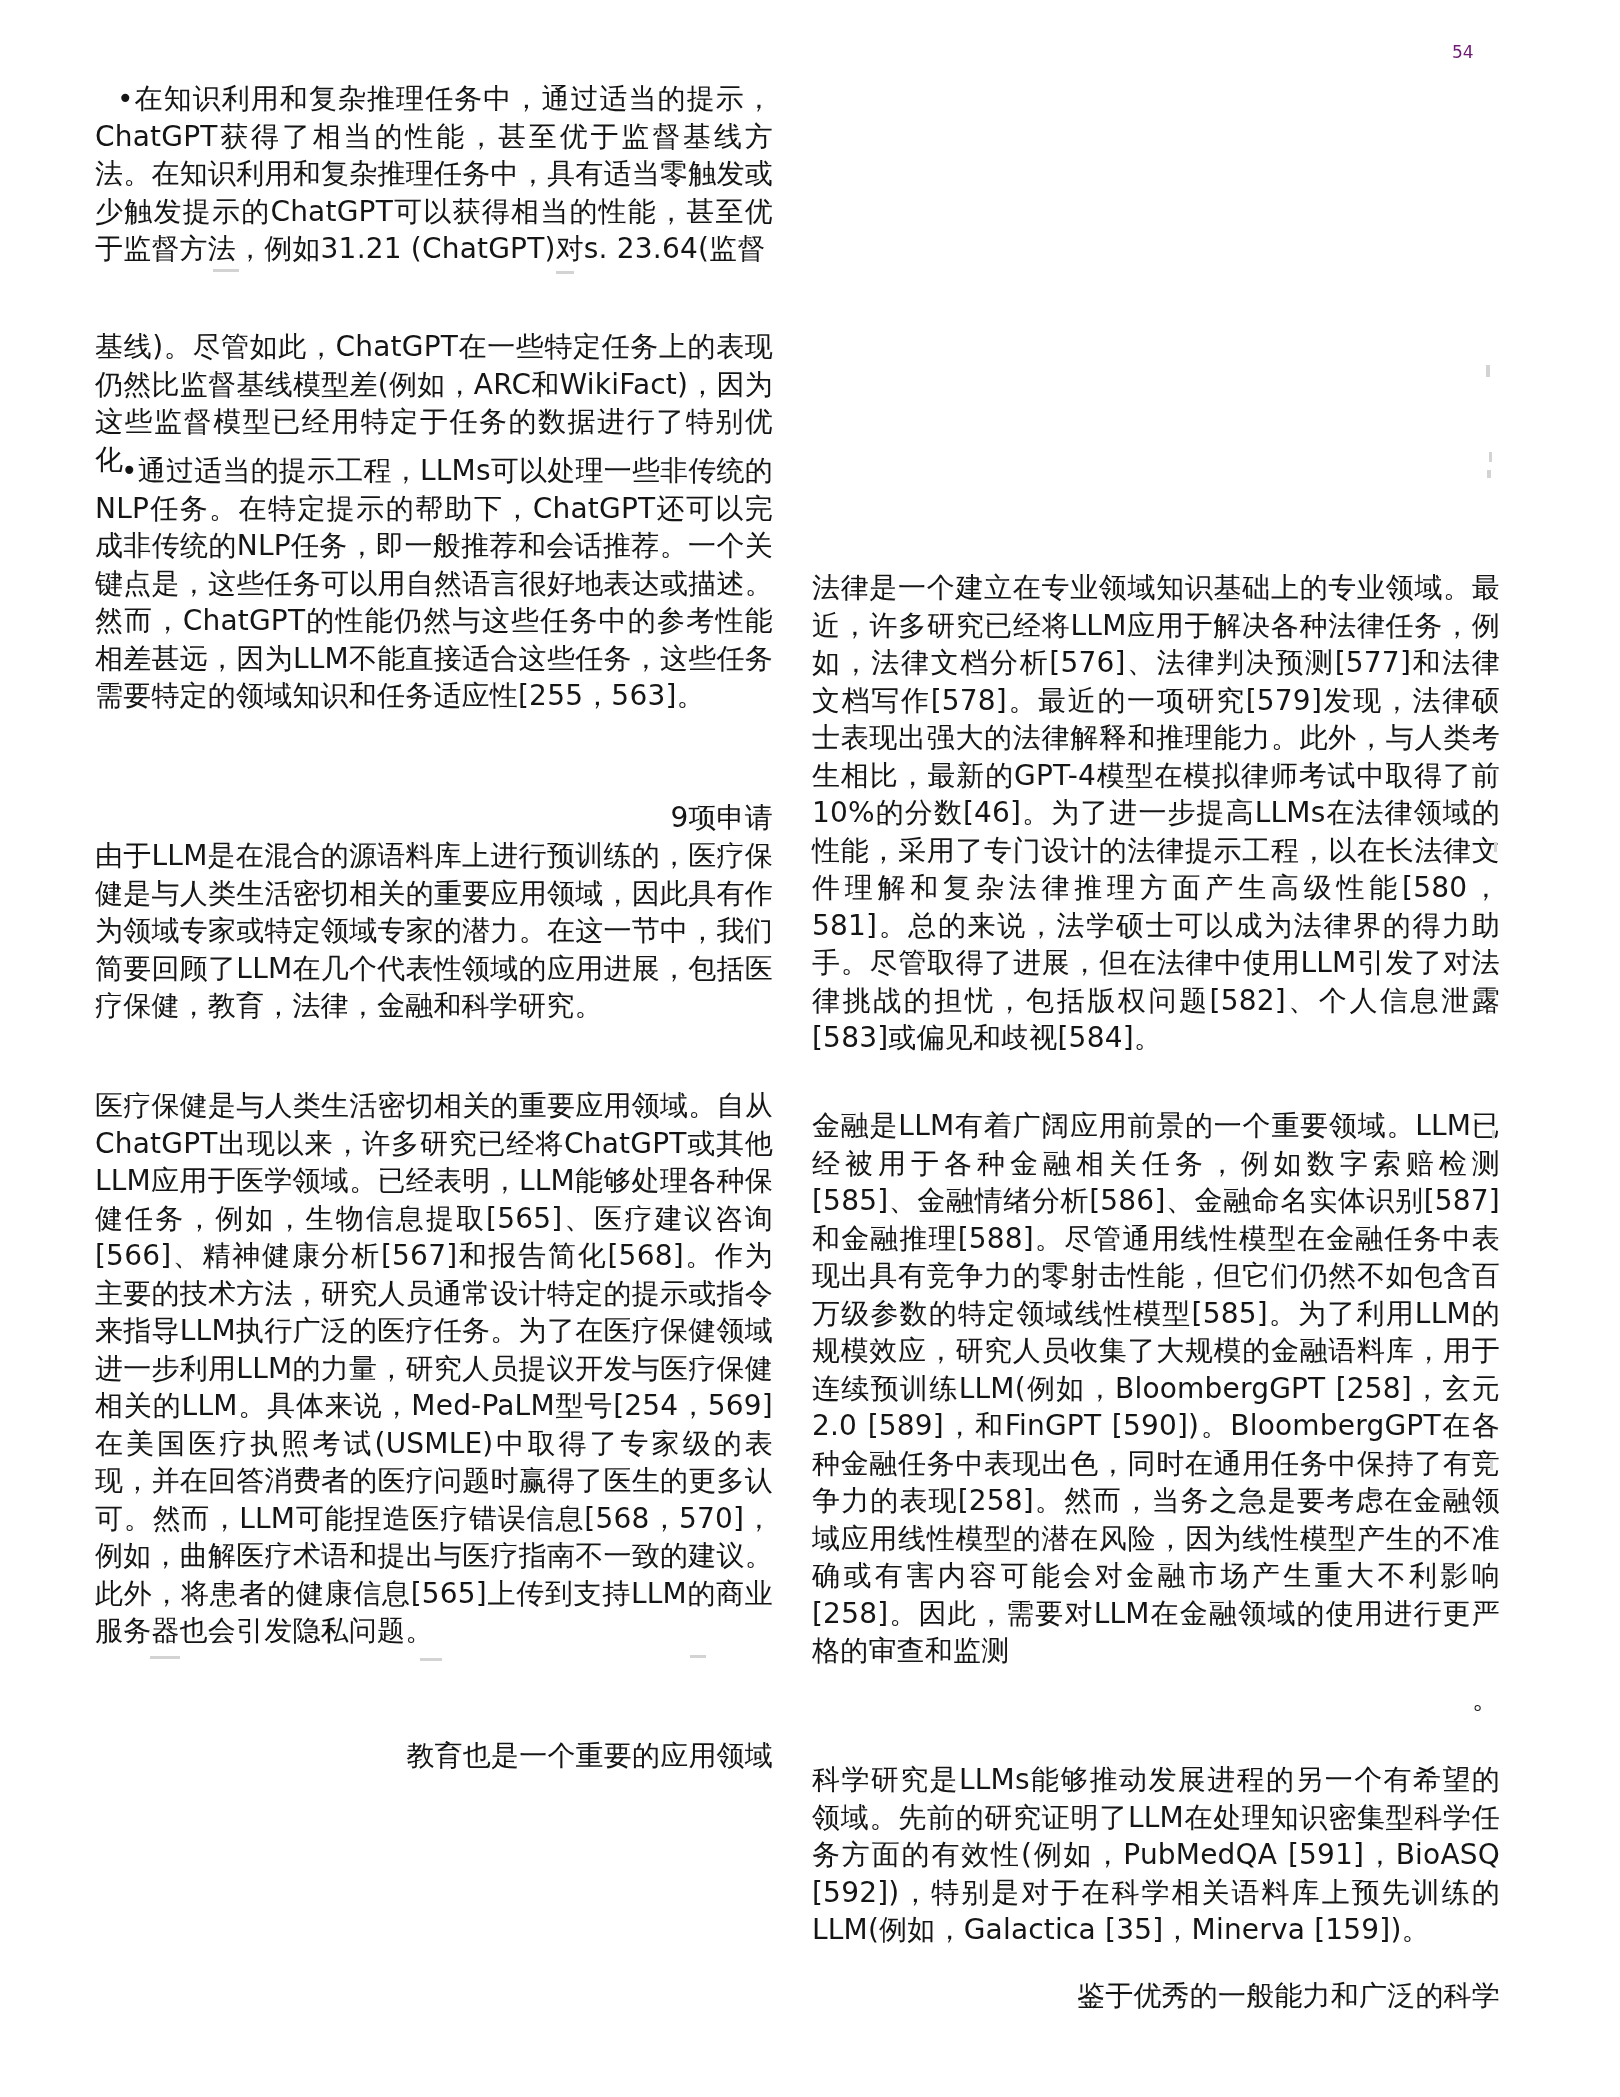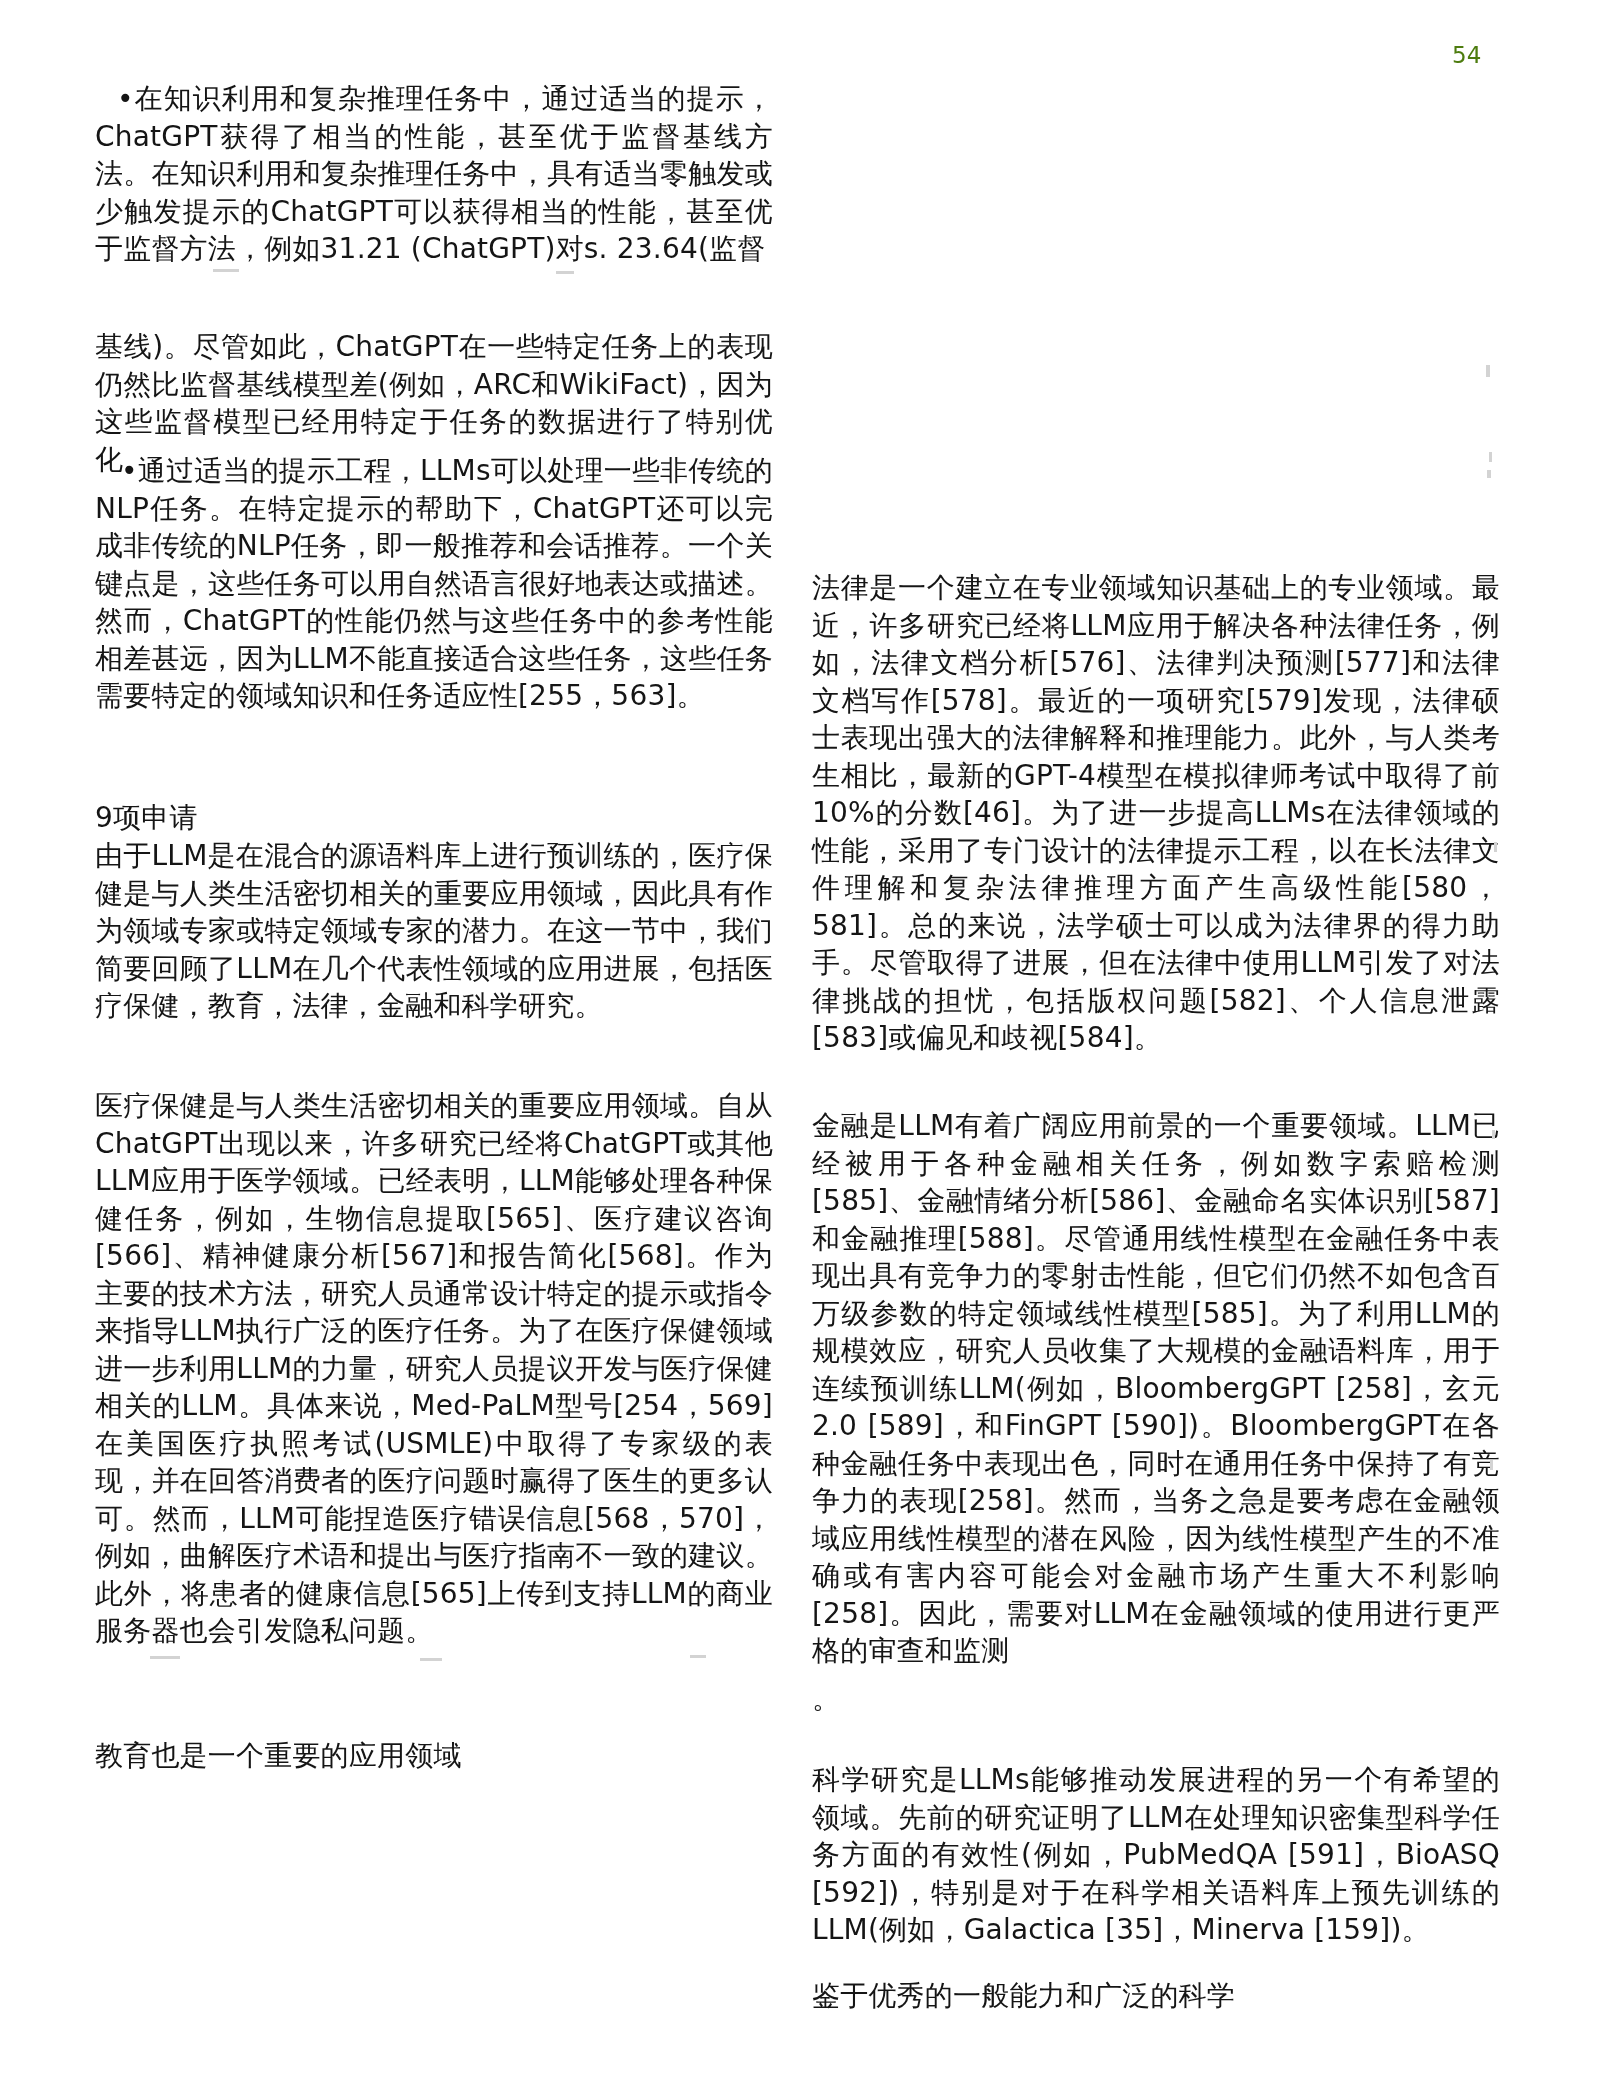--- a/index.html
+++ b/index.html
@@ -9,35 +9,35 @@
     height: 2097px;
     background: #ffffff;
     font-family: "DejaVu Sans", sans-serif;
     color: #151515;
     overflow: hidden;
   }
   .pagenum {
     position: absolute;
     left: 1452px;
     top: 42px;
-    font-size: 23px;
-    color: #4d7c0f;
+    font-size: 17px;
+    color: #701a75;
   }
   .block {
     position: absolute;
     font-size: 28px;
     line-height: 37.5px;
     text-align: justify;
     letter-spacing: 0.2px;
   }
   .left  { left: 95px;  width: 678px; }
   .right { left: 812px; width: 688px; }
   .indent1 { text-indent: 22px; }
   .indent2 { text-indent: 26px; }
-  .single { text-align: left; white-space: nowrap; }
+  .single { text-align: right; white-space: nowrap; }
   .artifact {
     position: absolute;
     background: #d3d3d3;
   }
 </style>
 </head>
 <body>
 
 <div class="page">
 

